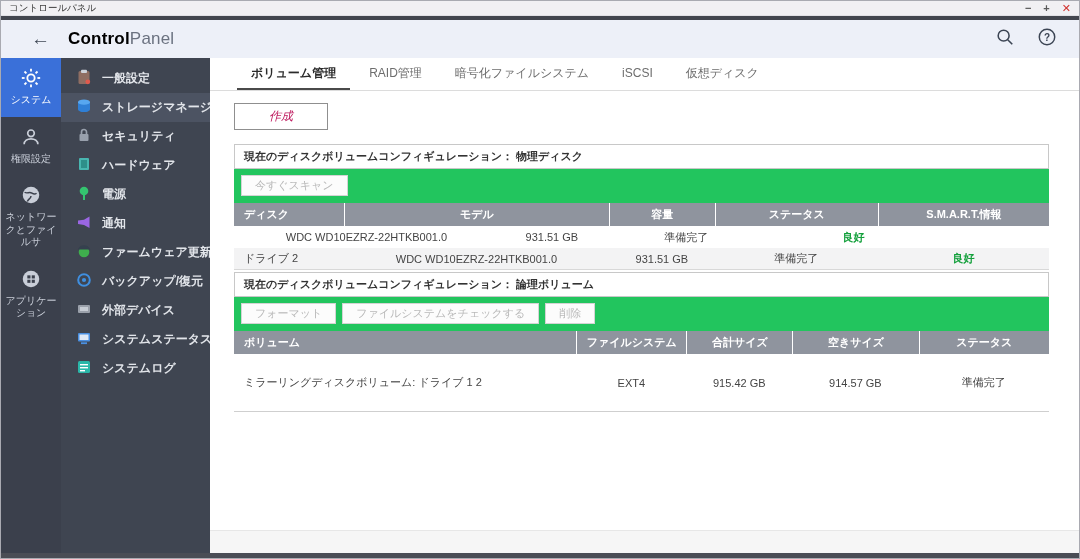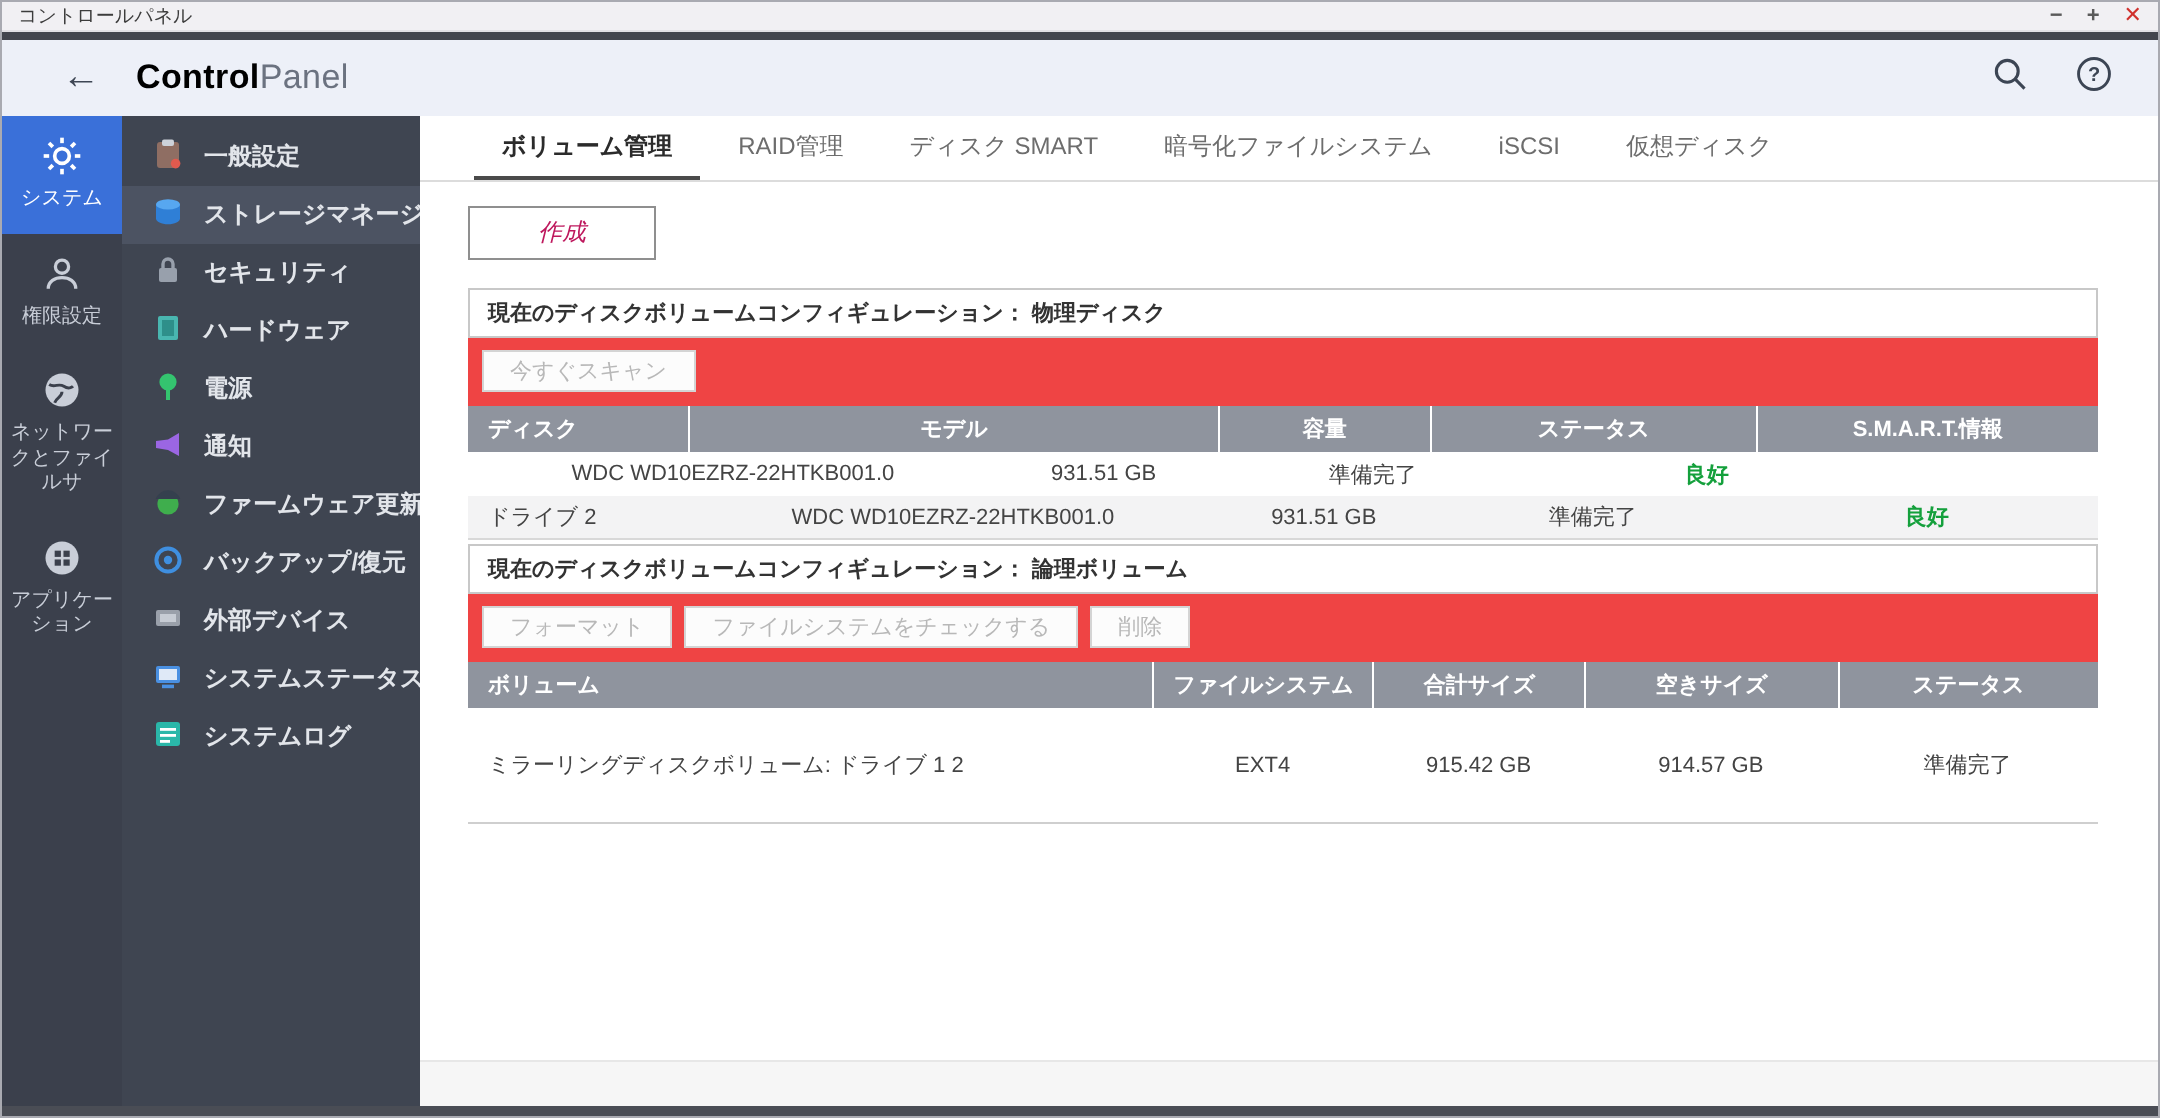--- a/index.html
+++ b/index.html
@@ -46,21 +46,21 @@
   .tab { font-size:12px; color:#6d6d6d; padding:0 14px; margin-right:5px; display:flex; align-items:center; cursor:pointer; border-bottom:2px solid transparent; white-space:nowrap; }
   .tab.selected { color:#2b2b2b; font-weight:bold; border-bottom-color:#4a4a4a; }
 
   .content { padding:9px 30px 0 24px; }
 
   .btn { display:inline-block; background:#fff; border:1px solid #8f8f8f; color:#be185d; font-size:12px; padding:4px 34px; cursor:pointer;font-style:italic; }
   .create-btn { margin:3px 0 12px; }
 
   .panel { margin-top:2px; }
   .panel-title { border:1px solid #c8c8c8; padding:4px 9px; font-size:11px; font-weight:bold; color:#333; background:#fff; }
-  .panel-toolbar { padding:6px 0 7px 7px; background:#ef4444; display:flex; gap:6px; }
+  .panel-toolbar { padding:6px 0 7px 7px; background:#22c55e; display:flex; gap:6px; }
   .btn-disabled { background:#fcfcfc; border:1px solid #d4d4d4; color:#b8b8b8; font-size:11px; padding:2px 13px; cursor:default; }
 
   .gridhead { display:flex; background:#8f949e; color:#fff; font-size:11px; font-weight:bold; height:23px; align-items:center; }
   .gridhead .cell { border-left:1px solid #fff; height:100%; display:flex; align-items:center; justify-content:center; }
   .gridhead .cell:first-child { border-left:none; }
   .grow { display:flex; font-size:11px; color:#444; align-items:center; height:22px; background:#fff; }
   .grow.alt { background:#f3f3f4; }
   .grow .cell { display:flex; align-items:center; justify-content:center; height:100%; }
   .grid-end { border-bottom:1px solid #d8d8d8; }
 
@@ -249,21 +249,20 @@
             </svg></span>
         <span>システムログ</span>
       </div>
     </div>
 
     <div class="main">
 
       <div class="tabs">
         <div class="tab selected">ボリューム管理</div>
         <div class="tab">RAID管理</div>
-        <div class="tab">ディスク SMART</div>
         <div class="tab">暗号化ファイルシステム</div>
         <div class="tab">iSCSI</div>
         <div class="tab">仮想ディスク</div>
       </div>
 
       <div class="content">
 
         <button class="btn create-btn">作成</button>
 
         

